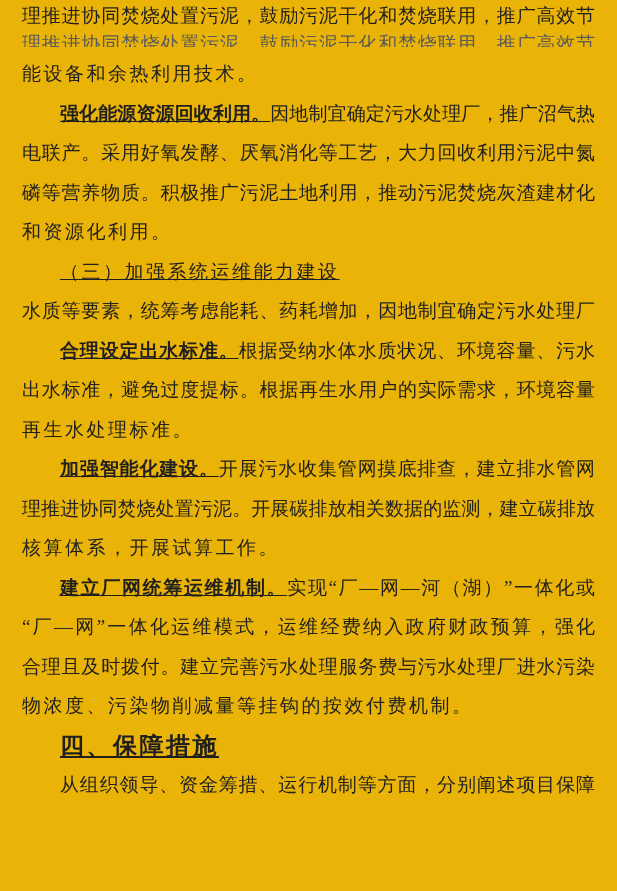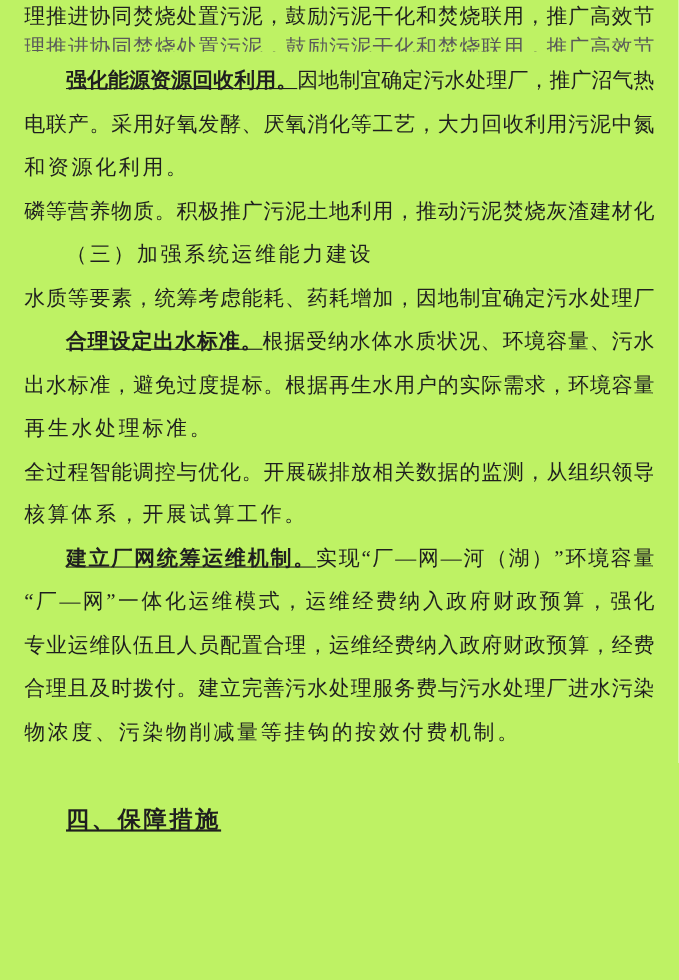--- a/index.html
+++ b/index.html
@@ -9,21 +9,21 @@
   }
   body {
     width: 617px;
     height: 891px;
     overflow: hidden;
   }
   .page {
     position: relative;
     width: 617px;
     height: 891px;
-    background: #bef264;
+    background: #eab308;
     font-family: "Liberation Serif", "DejaVu Serif", serif;
     color: #1f1f1f;
   }
   #text-column {
     position: absolute;
     left: 22px;
     top: 0;
     width: 573px;
   }
   .line {
@@ -62,49 +62,51 @@
   }
   .artifact + .line {
     margin-top: 7.5px;
   }
   .b {
     font-weight: 700;
     text-decoration: underline;
   }
   .heading-kai {
     letter-spacing: 2.5px;
+    text-decoration: underline;
   }
   .heading-bold {
     font-weight: 700;
     font-family: "Liberation Sans", "DejaVu Sans", sans-serif;
-    font-size: 21px;
+    font-size: 24px;
     letter-spacing: 2px;
-    margin-top: 40px;
   }
 </style>
 </head>
 <body>
 
 <div class="page">
   <div id="text-column">
       <div class="line body fill"><span>理推进协同焚烧处置污泥，鼓励污泥干化和焚烧联用，推广高效节</span></div>
       <div class="line artifact fill">
         <div class="artifact-inner fill"><span>理推进协同焚烧处置污泥，鼓励污泥干化和焚烧联用，推广高效节</span></div>
       </div>
+      <div class="line body"><span>能设备和余热利用技术。</span></div>
       <div class="line body fill indent"><span class="b">强化能源资源回收利用。</span><span>因地制宜确定污水处理厂，推广沼气热</span></div>
       <div class="line body fill"><span>电联产。采用好氧发酵、厌氧消化等工艺，大力回收利用污泥中氮</span></div>
+      <div class="line body fill"><span>磷等营养物质。积极推广污泥土地利用，推动污泥焚烧灰渣建材化</span></div>
       <div class="line body"><span>和资源化利用。</span></div>
-      <div class="line body fill"><span>磷等营养物质。积极推广污泥土地利用，推动污泥焚烧灰渣建材化</span></div>
       <div class="line heading-kai indent"><span>（三）加强系统运维能力建设</span></div>
       <div class="line body fill"><span>水质等要素，统筹考虑能耗、药耗增加，因地制宜确定污水处理厂</span></div>
       <div class="line body fill indent"><span class="b">合理设定出水标准。</span><span>根据受纳水体水质状况、环境容量、污水</span></div>
       <div class="line body fill"><span>出水标准，避免过度提标。根据再生水用户的实际需求，环境容量</span></div>
       <div class="line body"><span>再生水处理标准。</span></div>
-      <div class="line body fill"><span>全过程智能调控与优化。开展碳排放相关数据的监测，从组织领导</span></div>
+      <div class="line body fill indent"><span class="b">加强智能化建设。</span><span>开展污水收集管网摸底排查，建立排水管网</span></div>
+      <div class="line body fill"><span>理推进协同焚烧处置污泥。开展碳排放相关数据的监测，建立碳排放</span></div>
       <div class="line body"><span>核算体系，开展试算工作。</span></div>
-      <div class="line body fill indent"><span class="b">建立厂网统筹运维机制。</span><span>实现“厂—网—河（湖）”环境容量</span></div>
+      <div class="line body fill indent"><span class="b">建立厂网统筹运维机制。</span><span>实现“厂—网—河（湖）”一体化或</span></div>
       <div class="line body fill"><span>“厂—网”一体化运维模式，运维经费纳入政府财政预算，强化</span></div>
-      <div class="line body fill"><span>专业运维队伍且人员配置合理，运维经费纳入政府财政预算，经费</span></div>
       <div class="line body fill"><span>合理且及时拨付。建立完善污水处理服务费与污水处理厂进水污染</span></div>
       <div class="line body"><span>物浓度、污染物削减量等挂钩的按效付费机制。</span></div>
       <div class="line heading-bold indent"><span class="b">四、保障措施</span></div>
+      <div class="line body fill indent"><span>从组织领导、资金筹措、运行机制等方面，分别阐述项目保障</span></div>
     </div>
 </div>
 
 </body></html>

